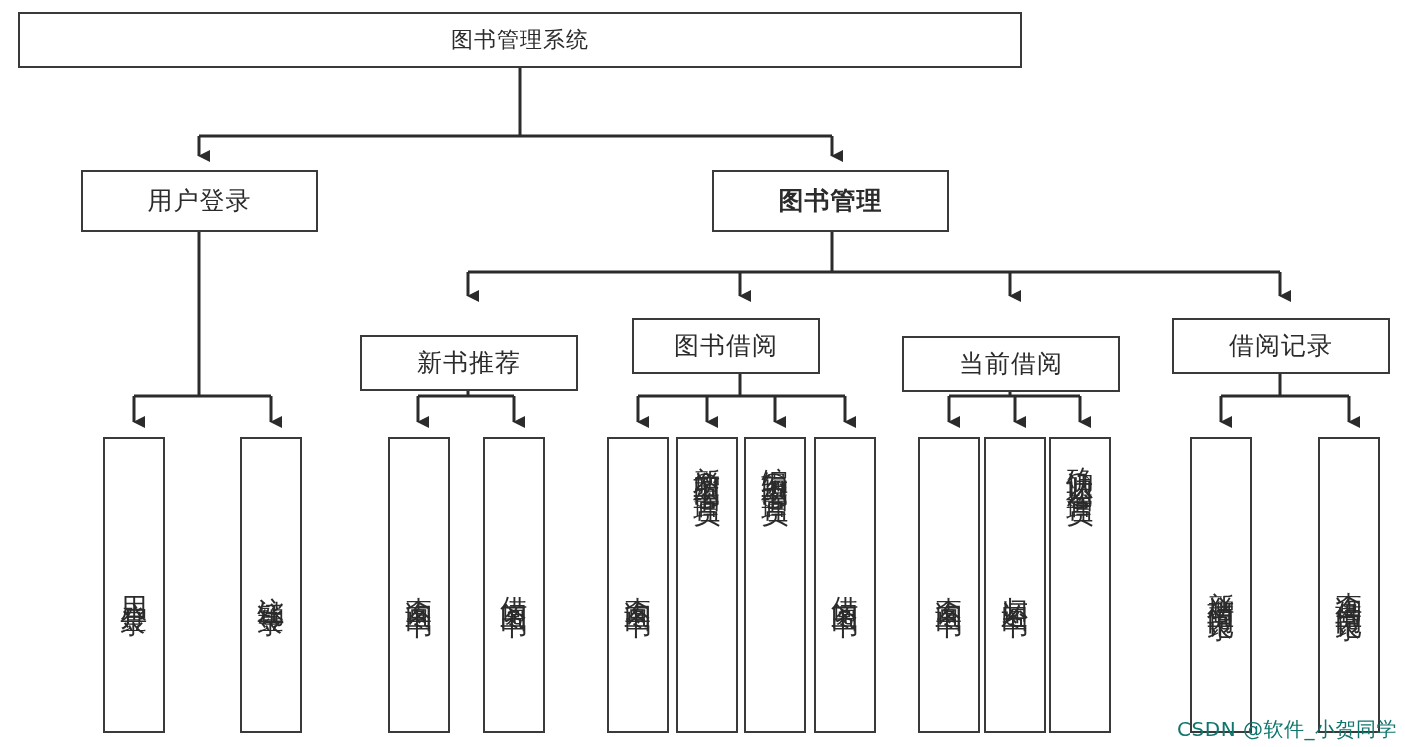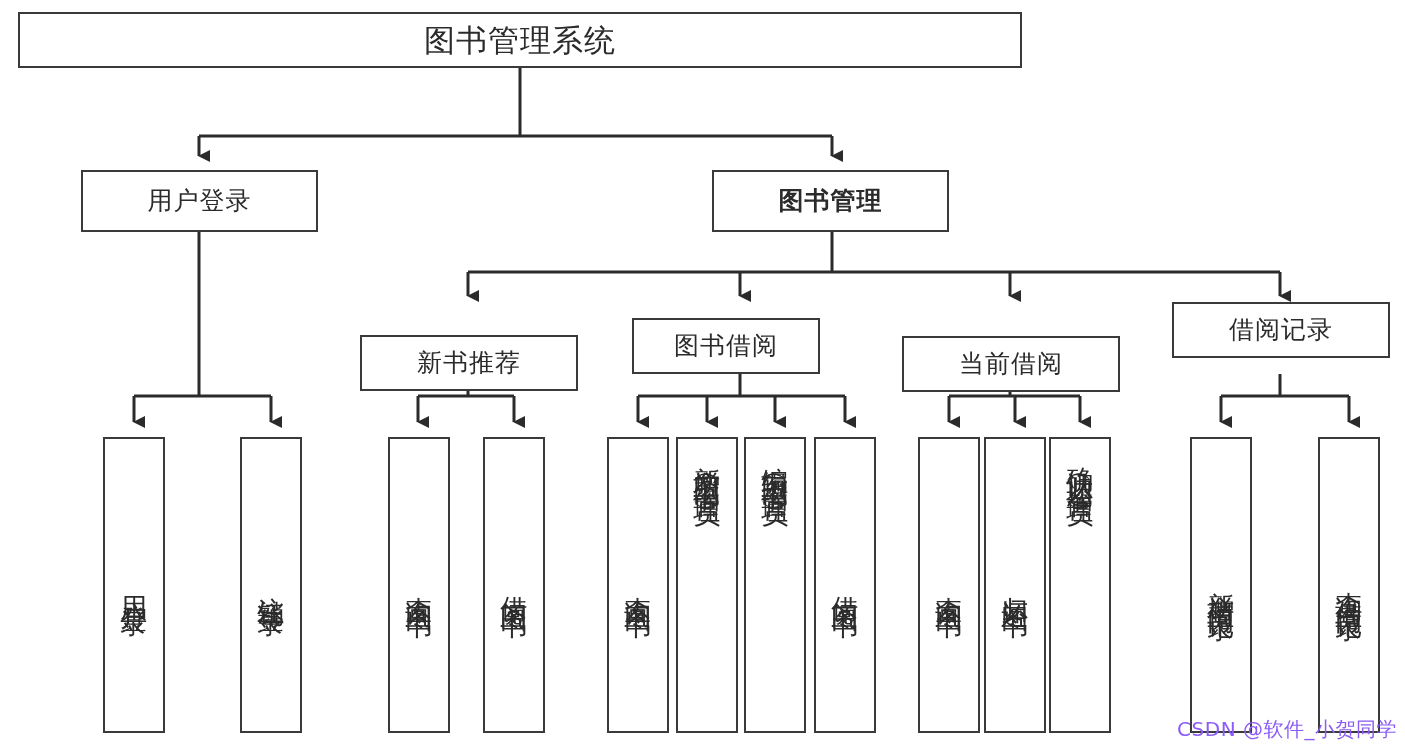--- a/index.html
+++ b/index.html
@@ -29,21 +29,21 @@
     color:#2b2b2b;
     letter-spacing:1px;
     white-space:nowrap;
   }
 
   
   .node.horiz .label{
     font-size:25px;
     line-height:1.1;
   }
-  .node.root .label{font-size:31px;}
+  .node.root .label{font-size:22px;}
 
   
   .node.vert{
     align-items:flex-start;
     justify-content:center;
     padding-top:6px;
   }
   .node.vert .label{
     writing-mode:vertical-rl;
     text-orientation:upright;
@@ -53,21 +53,21 @@
     text-align:start;
   }
   
   .node.vert.centred{align-items:center;padding-top:0;}
 
   #watermark{
     position:absolute;
     right:8px;
     bottom:4px;
     font-size:20px;
-    color:#8b5cf6;
+    color:#0f766e;
     letter-spacing:0.5px;
     white-space:nowrap;
     font-family:"DejaVu Sans","Liberation Sans",sans-serif;
   }
 </style>
 </head>
 <body>
 
 <div id="canvas">
 
@@ -135,21 +135,21 @@
 
   <div class="node horiz" style="left:360px;top:335px;width:218px;height:56px;">
     <span class="label">新书推荐</span>
   </div>
   <div class="node horiz" style="left:632px;top:318px;width:188px;height:56px;">
     <span class="label">图书借阅</span>
   </div>
   <div class="node horiz" style="left:902px;top:336px;width:218px;height:56px;">
     <span class="label">当前借阅</span>
   </div>
-  <div class="node horiz" style="left:1172px;top:302px;width:218px;height:56px;">
+  <div class="node horiz" style="left:1172px;top:318px;width:218px;height:56px;">
     <span class="label">借阅记录</span>
   </div>
 
   <div class="node vert centred" style="left:103px;top:437px;width:62px;height:296px;">
     <span class="label">用户登录</span>
   </div>
   <div class="node vert centred" style="left:240px;top:437px;width:62px;height:296px;">
     <span class="label">注销登录</span>
   </div>
 

